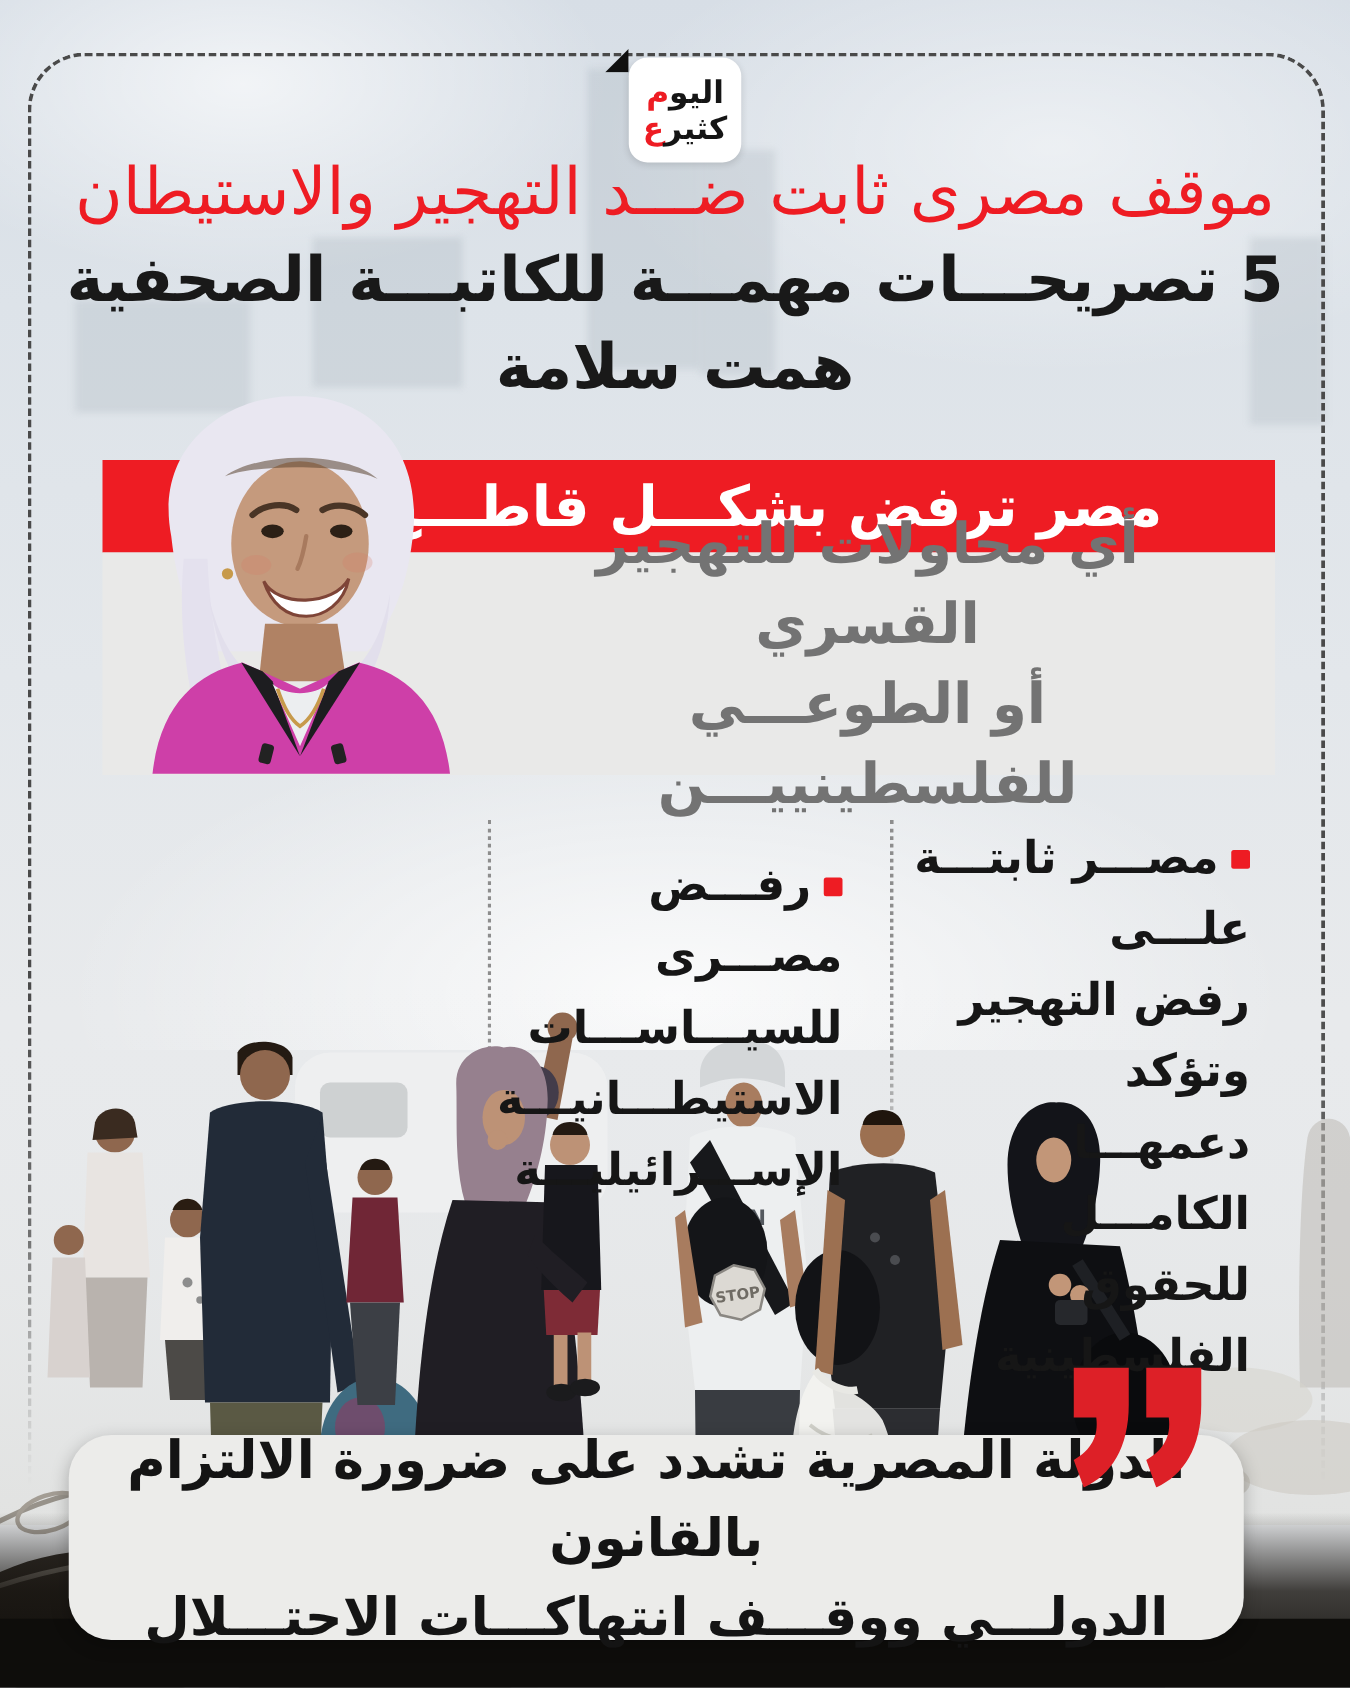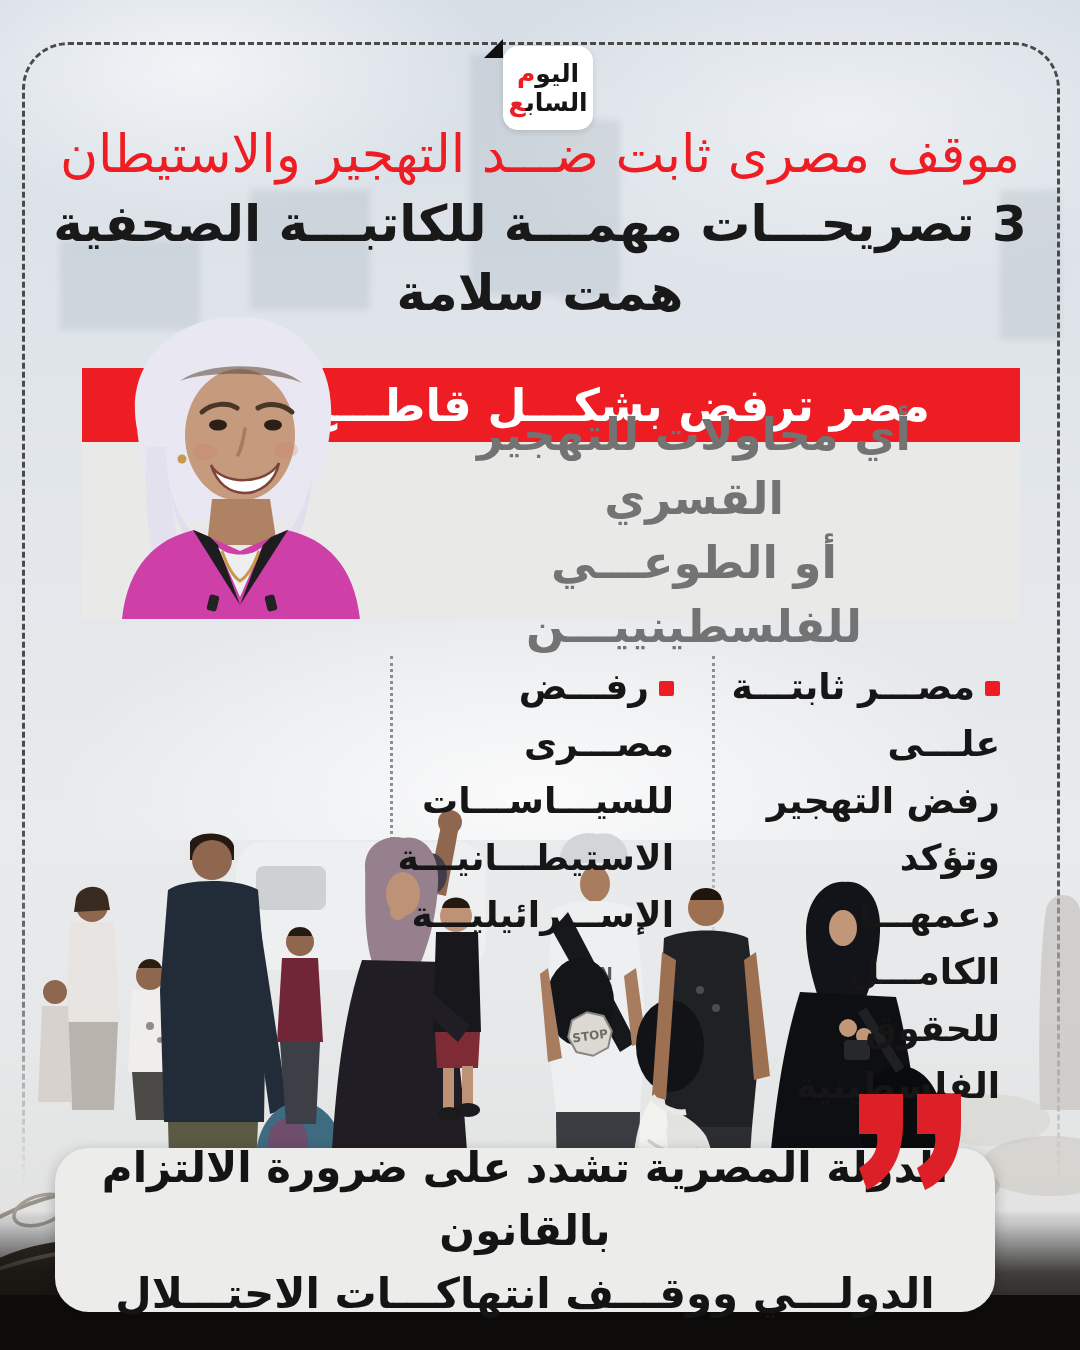--- a/index.html
+++ b/index.html
@@ -44,21 +44,21 @@
   .banner-text{position:absolute;left:150px;right:16px;top:0;bottom:0;display:flex;align-items:center;
     justify-content:center;color:#fff;font-weight:800;font-size:45px;}
   .subbox{position:absolute;left:82px;top:442px;width:938px;height:178px;background:#e9e9e8;z-index:3;}
   .sub-text{position:absolute;left:300px;right:14px;top:50%;transform:translateY(-50%);
     text-align:center;color:#737373;font-weight:800;font-size:45px;line-height:64px;}
   .woman{position:absolute;left:62px;top:298px;width:330px;height:322px;z-index:4;}
   
   .col{position:absolute;top:658px;z-index:3;color:#161616;font-weight:800;font-size:36px;
     line-height:57px;text-align:right;}
   .col1{left:714px;width:326px;padding-right:40px;box-sizing:border-box;}
-  .col2{left:392px;width:322px;padding-right:40px;box-sizing:border-box;}
+  .col2{left:392px;width:322px;padding-right:40px;box-sizing:border-box;margin-top:22px;}
   .col3{left:22px;width:370px;padding-right:44px;box-sizing:border-box;}
   .bullet{display:inline-block;width:15px;height:15px;background:#ee1c23;border-radius:2px;
     margin-left:10px;transform:translateY(-3px);}
   .sep{position:absolute;top:656px;height:310px;width:0;border-left:3px dotted #8d8d8d;z-index:2;
     -webkit-mask-image:linear-gradient(to bottom,#000 60%,transparent 100%);
     mask-image:linear-gradient(to bottom,#000 60%,transparent 100%);}
   .sep-a{left:390px;} .sep-b{left:712px;}
   
   .people{position:absolute;left:0;top:790px;width:1080px;height:560px;z-index:2;}
   
@@ -78,25 +78,25 @@
   <div class="bld b2"></div>
   <div class="bld b3"></div>
   <div class="bld b4"></div>
   <div class="bld b5"></div>
 
   <div class="frame"></div>
   <div class="logo-tri"></div>
 
   <div class="logo-box">
     <div class="logo-line"><span>اليو</span><span class="logo-red">م</span></div>
-    <div class="logo-line"><span>الساب</span><span class="logo-red">ع</span></div>
+    <div class="logo-line"><span>كثير</span><span class="logo-red">ع</span></div>
   </div>
 
   <div class="hl-red">موقف مصرى ثابت ضـــد التهجير والاستيطان</div>
-  <div class="hl-black preline">3 تصريحـــات مهمـــة للكاتبـــة الصحفية
+  <div class="hl-black preline">5 تصريحـــات مهمـــة للكاتبـــة الصحفية
 همت سلامة</div>
 
   <div class="banner">
     <div class="banner-text">مصر ترفض بشكـــل قاطـــع</div>
   </div>
   <div class="subbox">
     <div class="sub-text preline">أي محاولات للتهجير القسري
 أو الطوعـــي للفلسطينييـــن</div>
   </div>
 

